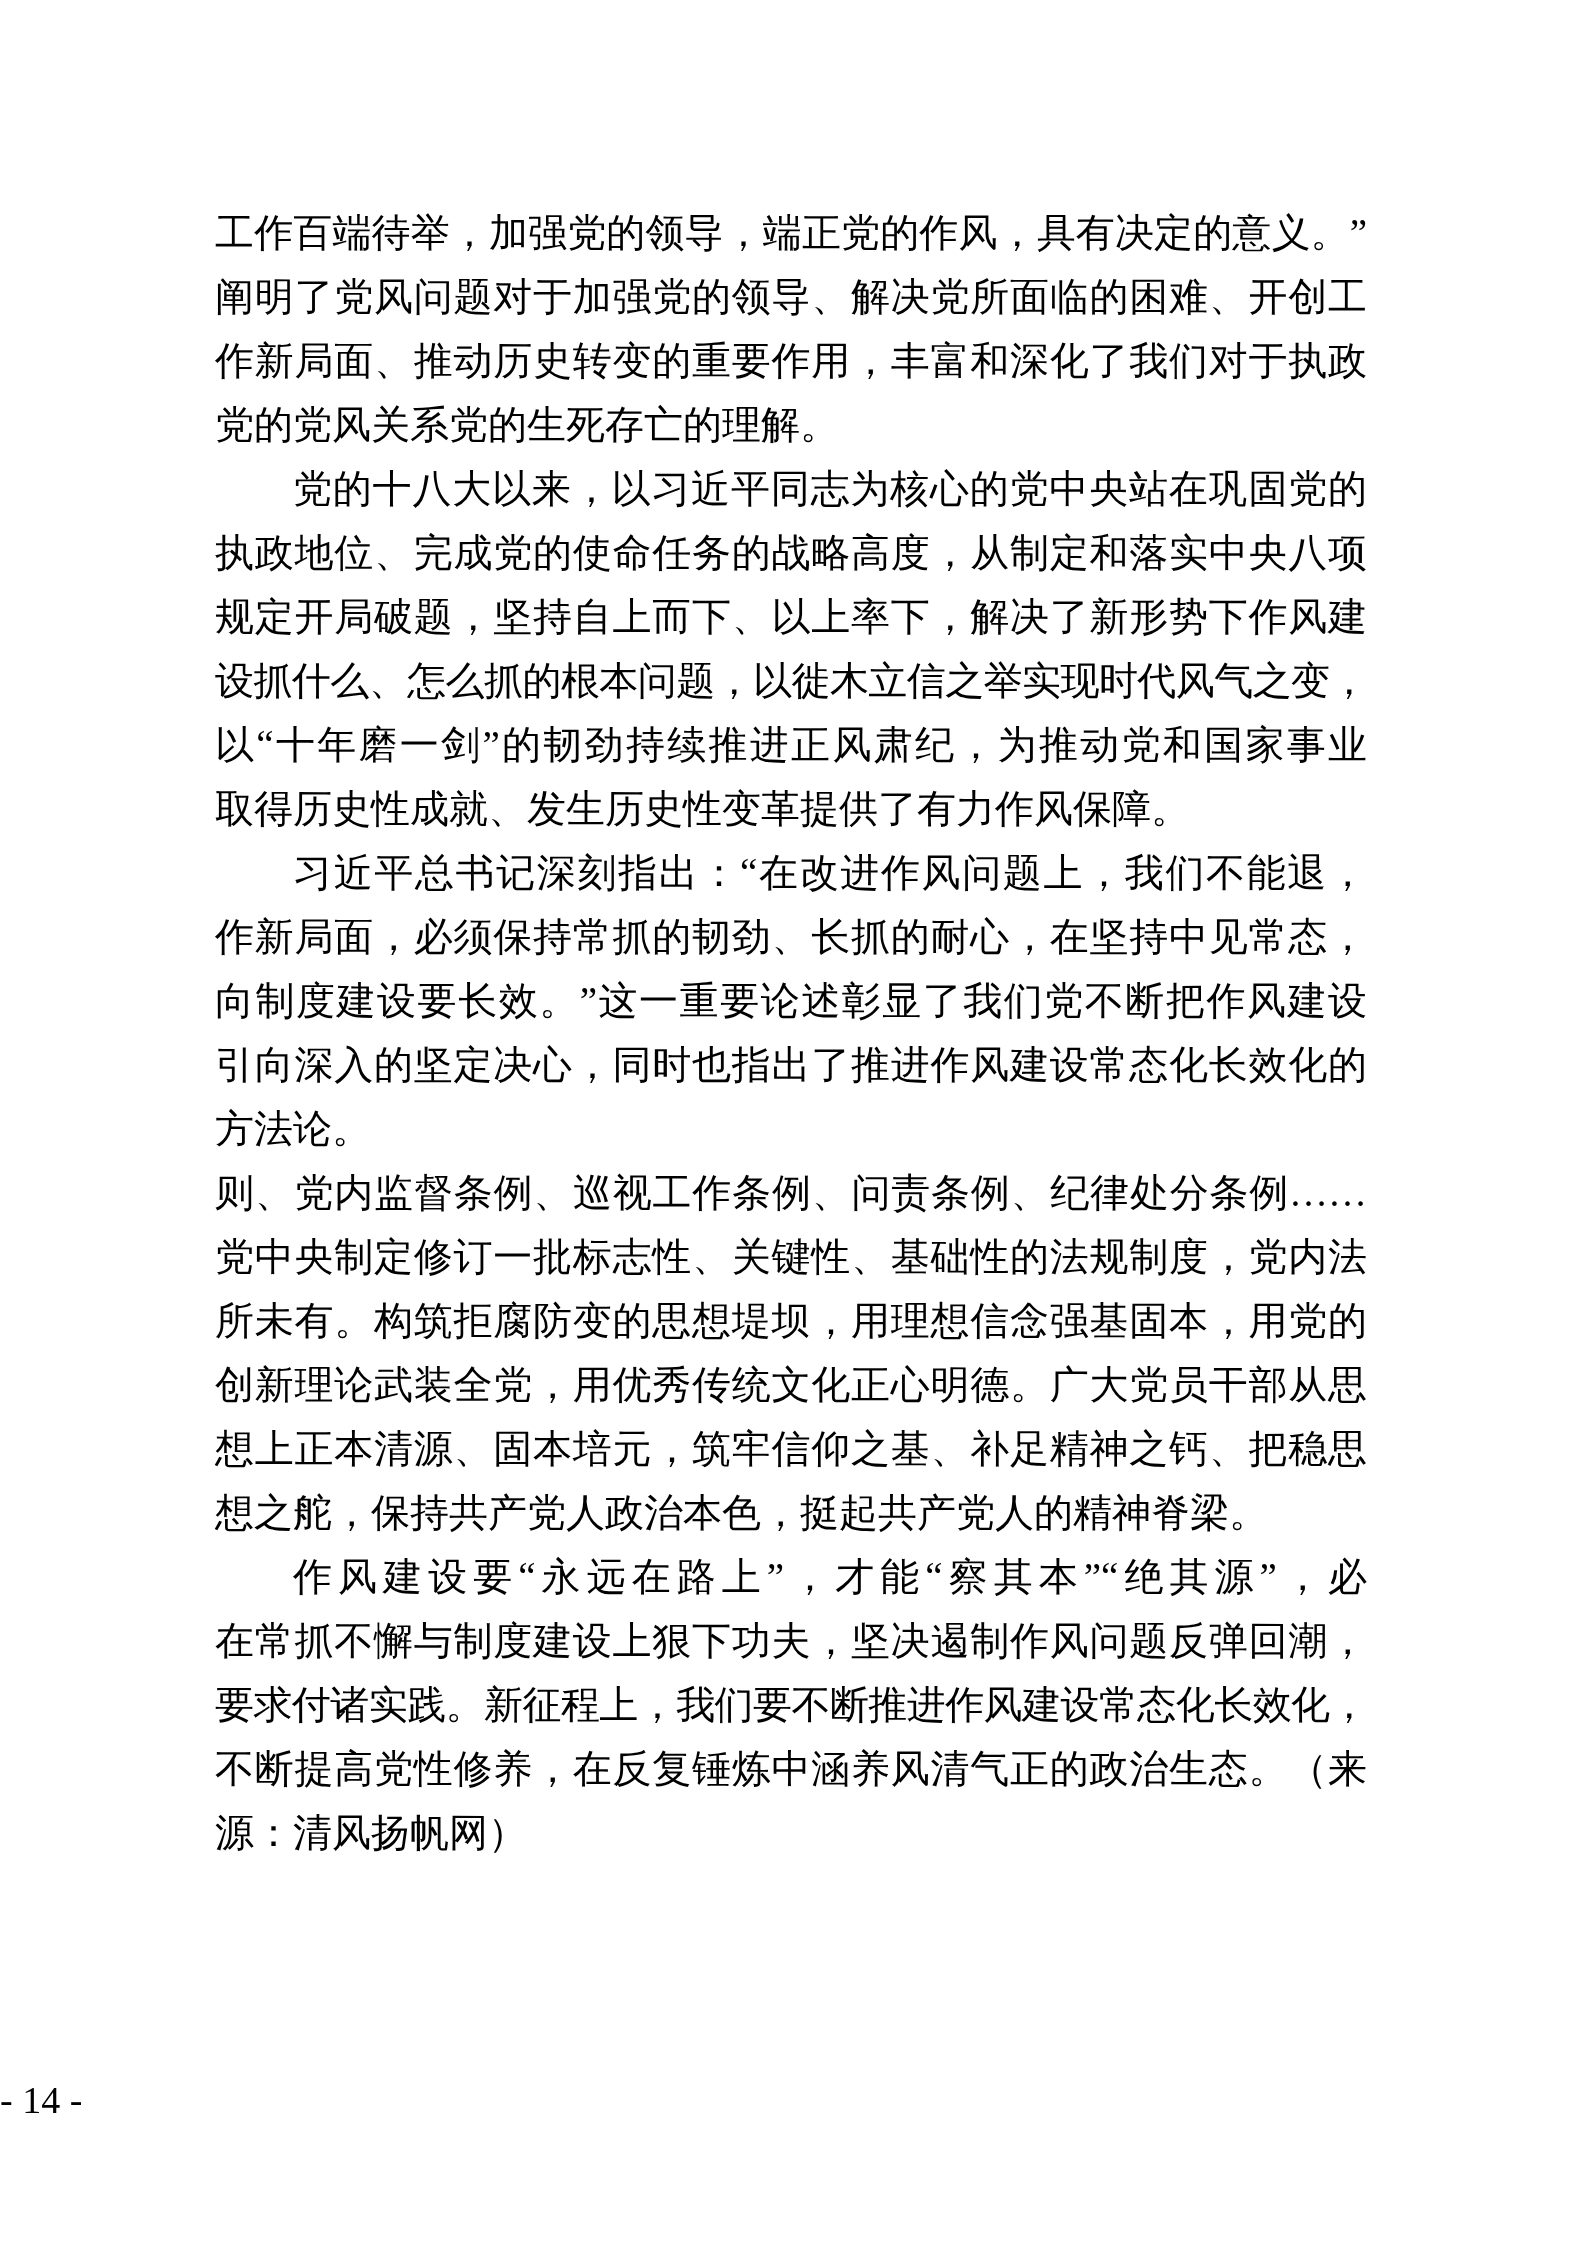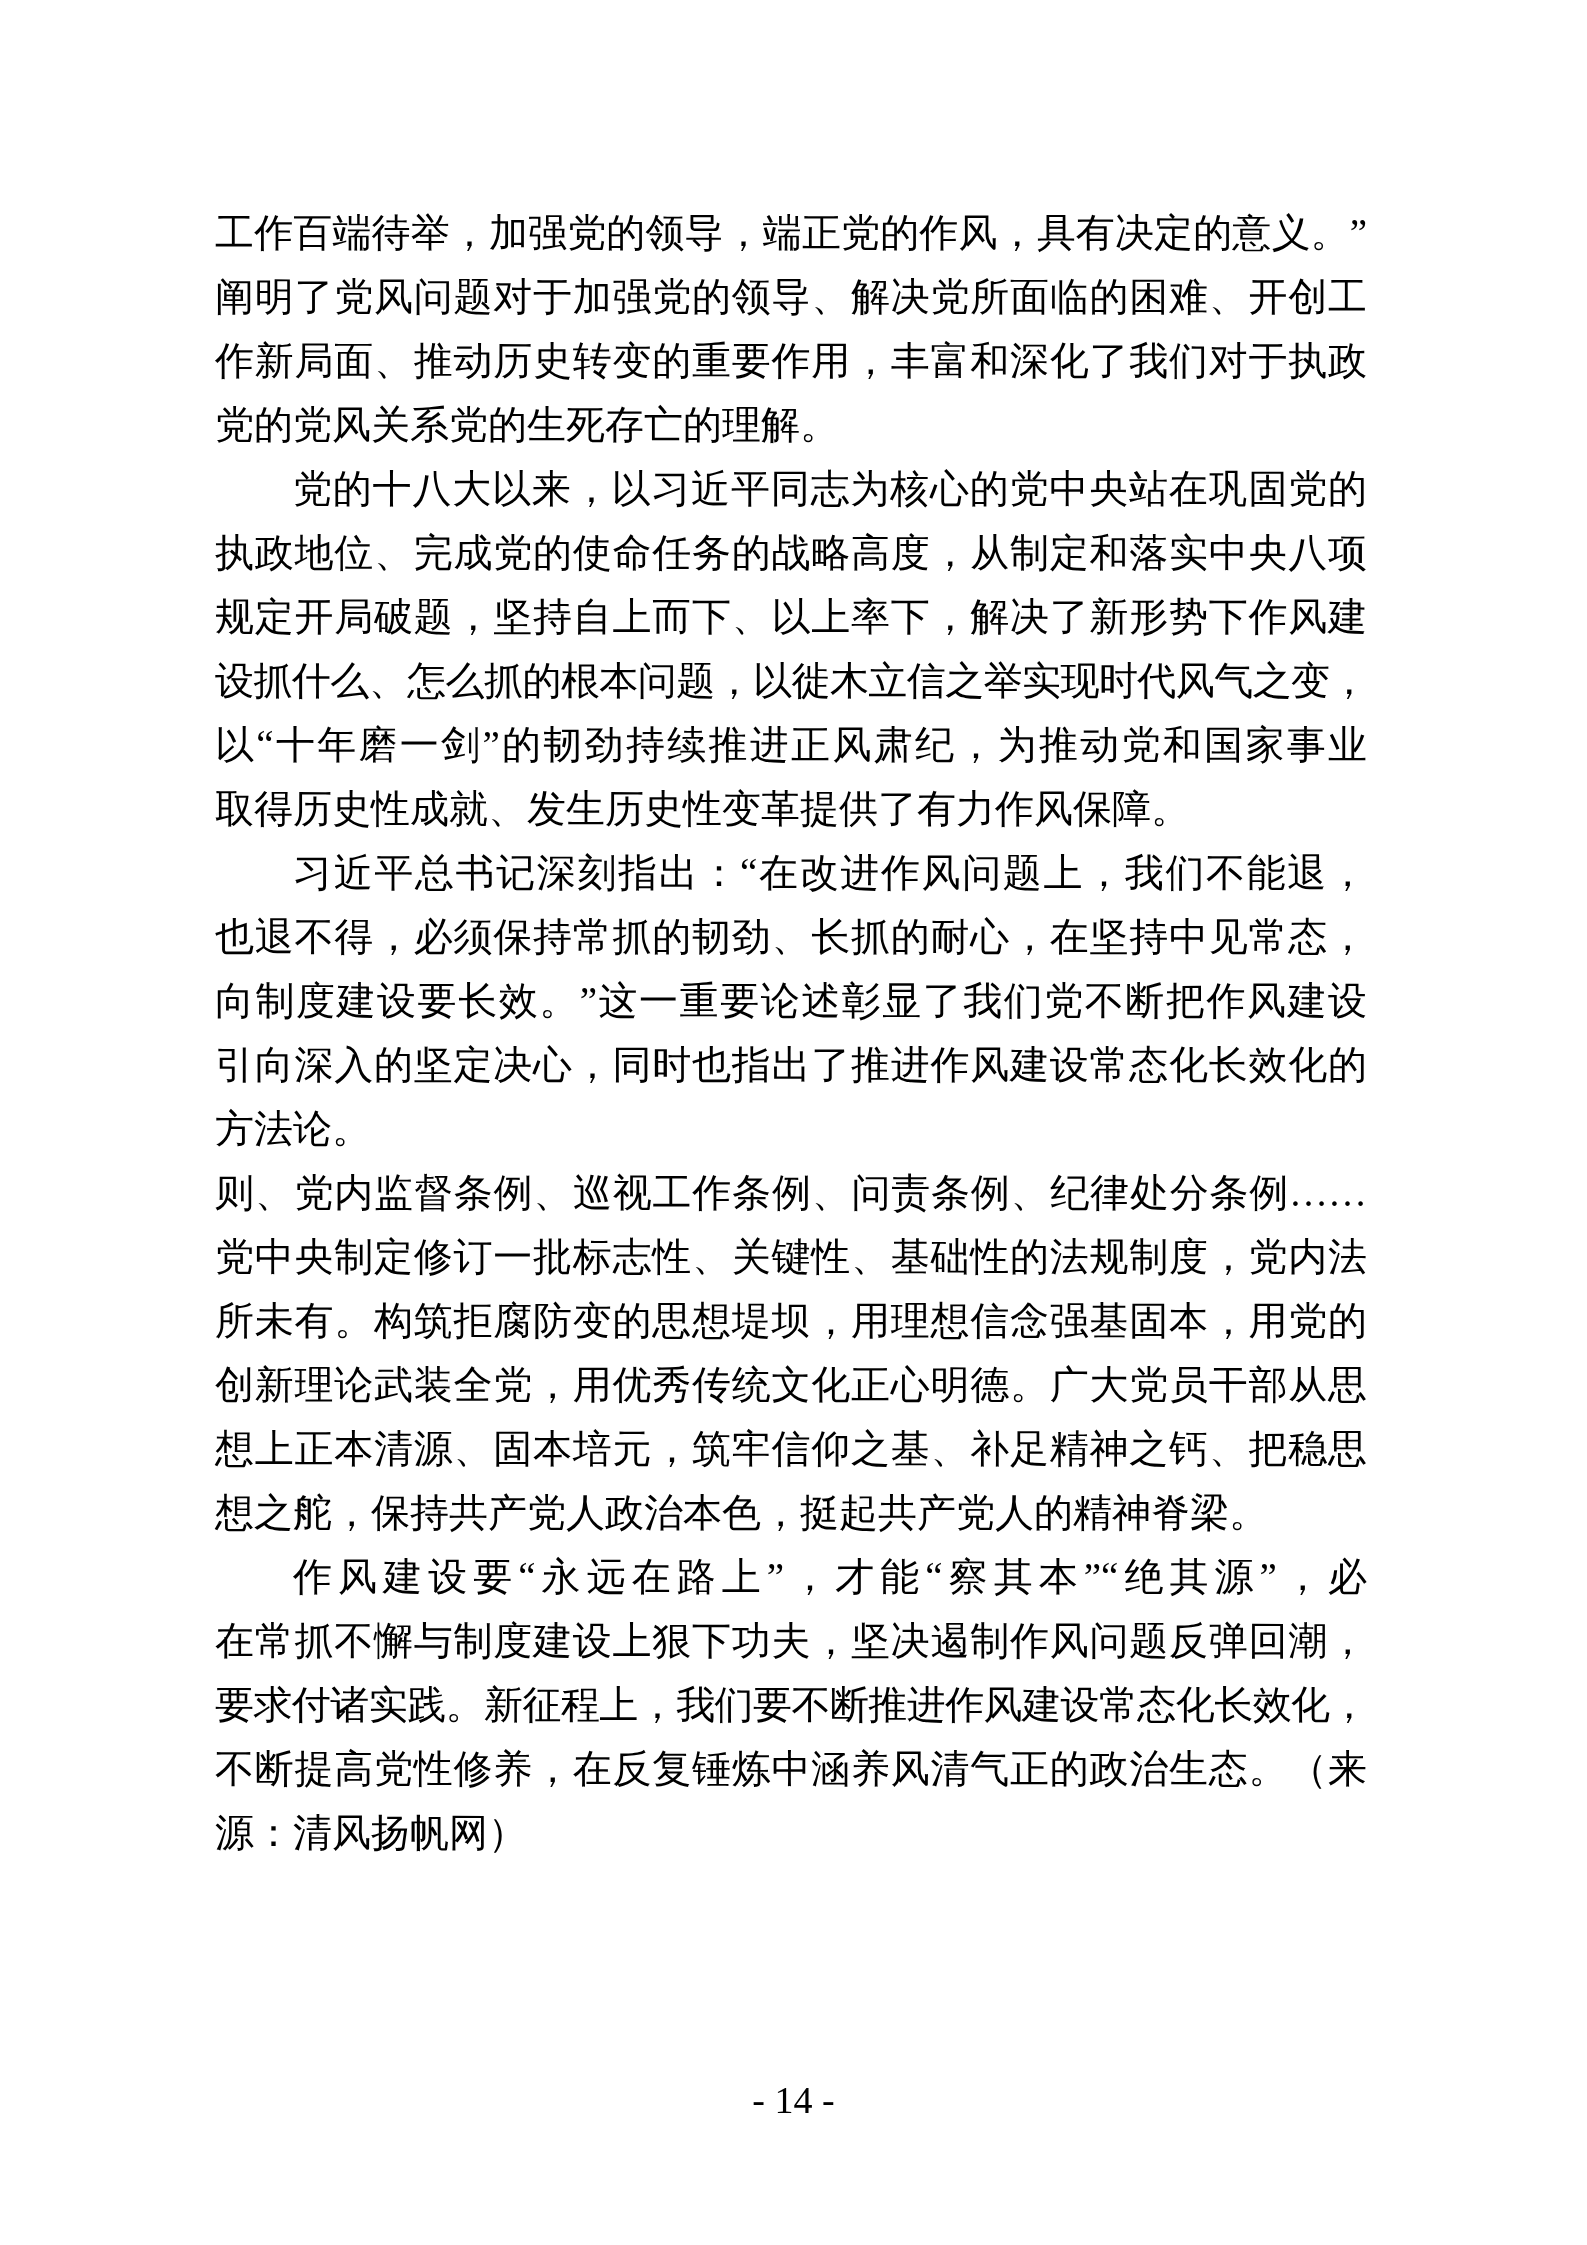--- a/index.html
+++ b/index.html
@@ -38,21 +38,20 @@
     letter-spacing: -1.5px;
   }
   .line.end {
     text-align-last: left;
   }
   .footer {
     position: absolute;
     left: 0;
     top: 2078px;
     width: 1587px;
-    text-align: center;
   }
   .footer .pagenum {
     font-size: 38px;
     line-height: 44px;
     color: #000000;
   }
 </style>
 </head>
 <body>
 
@@ -62,21 +61,21 @@
       <div class="line">阐明了党风问题对于加强党的领导、解决党所面临的困难、开创工</div>
       <div class="line">作新局面、推动历史转变的重要作用，丰富和深化了我们对于执政</div>
       <div class="line end">党的党风关系党的生死存亡的理解。</div>
       <div class="line indent">党的十八大以来，以习近平同志为核心的党中央站在巩固党的</div>
       <div class="line">执政地位、完成党的使命任务的战略高度，从制定和落实中央八项</div>
       <div class="line">规定开局破题，坚持自上而下、以上率下，解决了新形势下作风建</div>
       <div class="line tight">设抓什么、怎么抓的根本问题，以徙木立信之举实现时代风气之变，</div>
       <div class="line">以“十年磨一剑”的韧劲持续推进正风肃纪，为推动党和国家事业</div>
       <div class="line end">取得历史性成就、发生历史性变革提供了有力作风保障。</div>
       <div class="line indent">习近平总书记深刻指出：“在改进作风问题上，我们不能退，</div>
-      <div class="line">也退不得，必须保持常抓的韧劲、长抓的耐心，在坚持中见常态，</div>
+      <div class="line">作新局面，必须保持常抓的韧劲、长抓的耐心，在坚持中见常态，</div>
       <div class="line">向制度建设要长效。”这一重要论述彰显了我们党不断把作风建设</div>
       <div class="line">引向深入的坚定决心，同时也指出了推进作风建设常态化长效化的</div>
       <div class="line end">方法论。</div>
       <div class="line">则、党内监督条例、巡视工作条例、问责条例、纪律处分条例……</div>
       <div class="line">党中央制定修订一批标志性、关键性、基础性的法规制度，党内法</div>
       <div class="line">所未有。构筑拒腐防变的思想堤坝，用理想信念强基固本，用党的</div>
       <div class="line">创新理论武装全党，用优秀传统文化正心明德。广大党员干部从思</div>
       <div class="line">想上正本清源、固本培元，筑牢信仰之基、补足精神之钙、把稳思</div>
       <div class="line end">想之舵，保持共产党人政治本色，挺起共产党人的精神脊梁。</div>
       <div class="line indent">作风建设要“永远在路上”，才能“察其本”“绝其源”，必</div>

